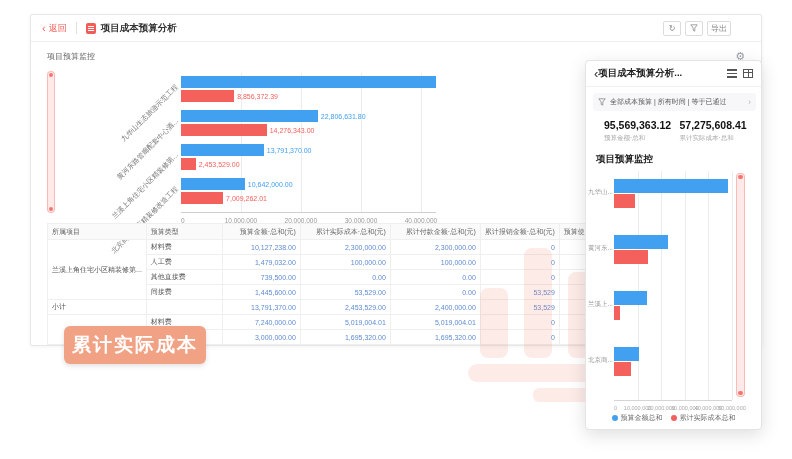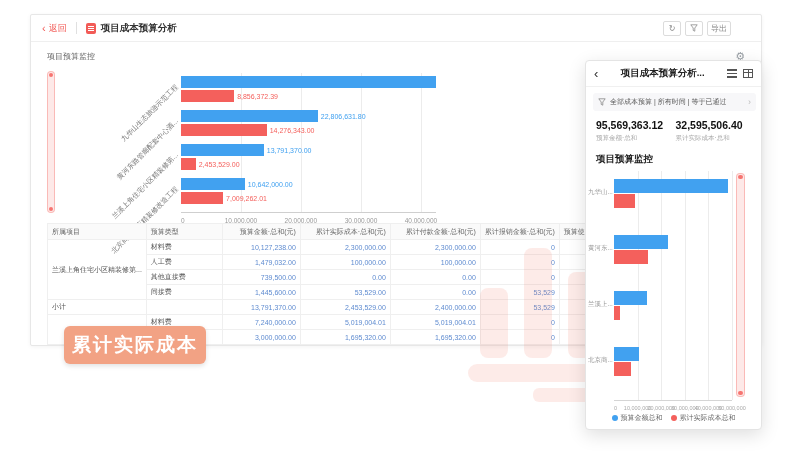--- a/index.html
+++ b/index.html
@@ -73,34 +73,34 @@
   .wm-b4 { left:144px; top:28px; width:28px; height:98px; }
   .wm-base { left:0; top:132px; width:200px; height:18px; border-radius:9px; }
   .wm-stand { left:65px; top:156px; width:70px; height:14px; border-radius:6px; }
 
   
   .panel { position:absolute; left:585px; top:60px; width:177px; height:370px; background:#fff;
            border:1px solid #e4e4e4; border-radius:4px; box-shadow:0 5px 18px rgba(0,0,0,.13); z-index:5; }
   .p-header { position:absolute; left:0; top:0; right:0; height:26px; border-bottom:1px solid #f0f0f0;
               display:flex; align-items:center; padding:0 8px; }
   .p-back { font-size:13px; color:#333; line-height:1; cursor:pointer; }
-  .p-title { flex:1; text-align:center; font-size:9.5px; font-weight:bold; color:#222;
+  .p-title { flex:1; text-align:left; font-size:9.5px; font-weight:bold; color:#222;
              overflow:hidden; white-space:nowrap; }
   .p-icons { display:flex; gap:6px; }
   .ic-lines { width:10px; height:9px; background:
       repeating-linear-gradient(#555 0 1.5px, transparent 1.5px 3.5px); cursor:pointer; }
   .ic-grid { width:10px; height:9px; border:1.2px solid #555; position:relative; cursor:pointer; }
   .ic-grid::before { content:""; position:absolute; left:0; right:0; top:2.2px; height:1.2px; background:#555; }
   .ic-grid::after { content:""; position:absolute; top:0; bottom:0; left:3.6px; width:1.2px; background:#555; }
   .p-filter { position:absolute; left:7px; top:32px; width:163px; height:18px; background:#f7f7f9;
               border-radius:3px; display:flex; align-items:center; padding:0 5px; gap:4px; cursor:pointer; }
   .funnel { width:8px; height:8px; flex:none; }
   .p-filter-text { font-size:7px; color:#555; flex:1; overflow:hidden; white-space:nowrap; }
   .p-chevron { color:#bbb; font-size:9px; }
-  .p-stats { position:absolute; left:10px; top:58px; right:6px; display:flex;align-items:center; }
+  .p-stats { position:absolute; left:18px; top:58px; right:6px; display:flex;align-items:center; }
   .p-stat { width:50%; }
   .p-stat .v { font-size:10.5px; font-weight:bold; color:#111; white-space:nowrap; }
   .p-stat .l { font-size:6.5px; color:#aaa; margin-top:3px; }
   .p-section { position:absolute; left:10px; top:92px; font-size:9.5px; font-weight:bold; color:#222; }
   .p-chart { position:absolute; left:0; top:108px; right:0; height:240px; }
   .p-plot { position:absolute; left:28px; top:2px; width:118px; height:230px; border-bottom:1px solid #d5d5d5; }
   .p-bar-line { position:relative; height:14px; margin-bottom:1px; }
   .p-cat { position:absolute; left:2px; width:25px; font-size:6.5px; color:#999; white-space:nowrap; overflow:hidden; }
   .dz-panel { left:150px; top:4px; width:9px; height:224px; }
   .p-ticks { position:absolute; left:28px; width:118px; top:236px; height:8px; font-size:5.5px; color:#aaa; }
@@ -332,21 +332,21 @@
     <span class="p-filter-text">全部成本预算 | 所有时间 | 等于已通过</span>
     <span class="p-chevron">›</span>
   </div>
 
   <div class="p-stats">
     <div class="p-stat">
       <div class="v">95,569,363.12</div>
       <div class="l">预算金额·总和</div>
     </div>
     <div class="p-stat">
-      <div class="v">32,595,506.40</div>
+      <div class="v">57,275,608.41</div>
       <div class="l">累计实际成本·总和</div>
     </div>
   </div>
 
   <div class="p-section">项目预算监控</div>
 
   <div class="p-chart">
     <span class="p-cat" style="top:19px">九华山...</span>
     <span class="p-cat" style="top:75px">黄河东...</span>
     <span class="p-cat" style="top:131px">兰溪上...</span>

